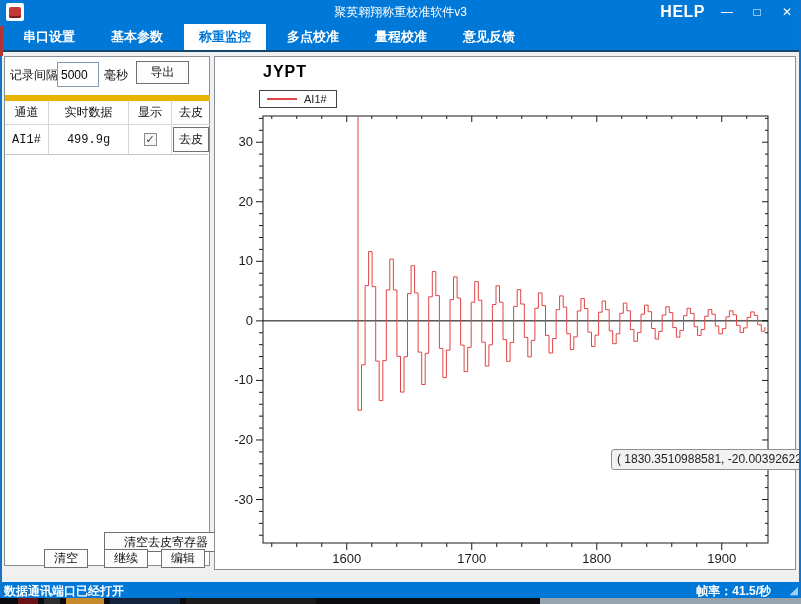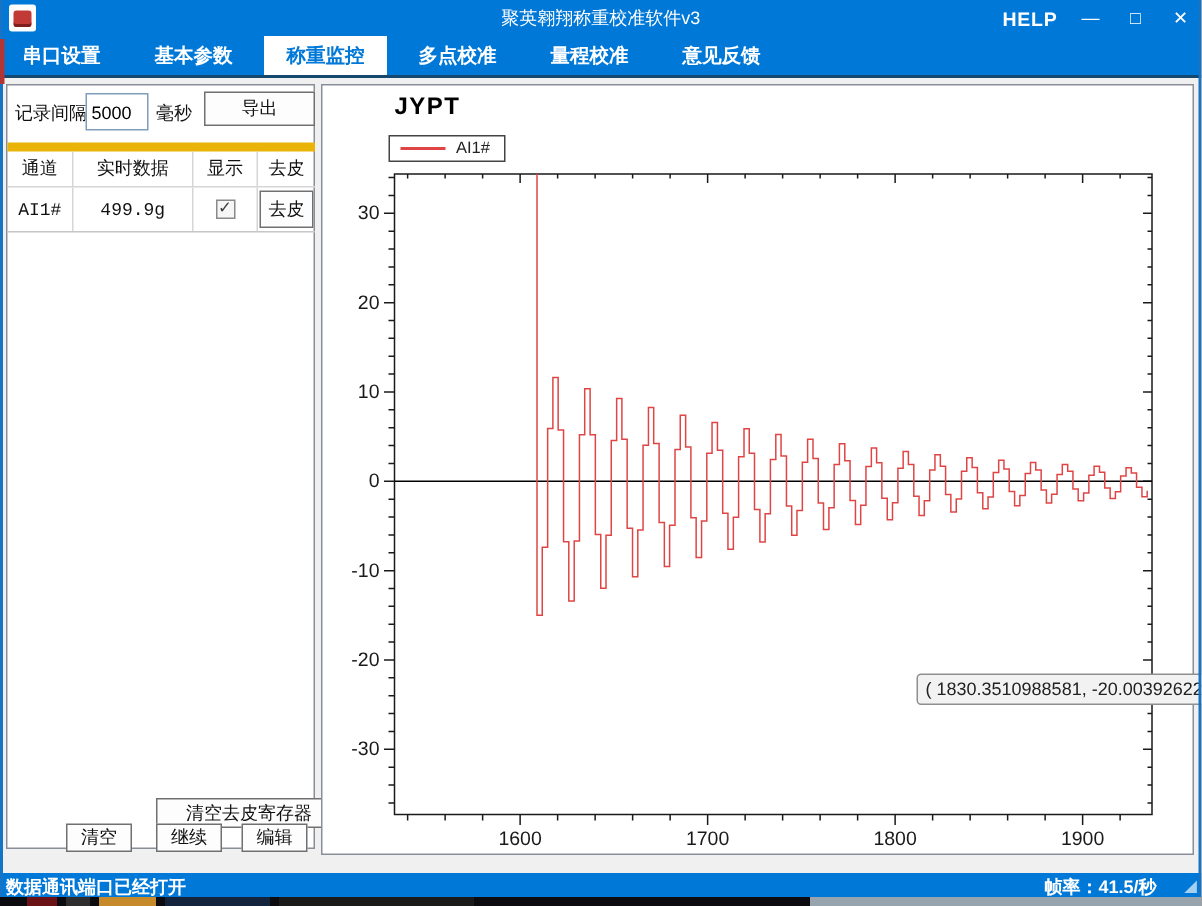--- a/index.html
+++ b/index.html
@@ -5,41 +5,41 @@
   * { margin:0; padding:0; box-sizing:border-box; }
   body { font-family:"Liberation Sans", sans-serif; background:#444; }
   .window { position:relative; width:801px; height:604px; background:#f0f0f0; overflow:hidden; }
 
   
   .titlebar { position:absolute; left:0; top:0; width:801px; height:24px; background:#0078d7; display:flex; align-items:center; }
   .app-icon { position:absolute; left:6px; top:3px; width:18px; height:18px; background:#fdfdfd; border-radius:2px; display:flex; align-items:center; justify-content:center; }
   .app-icon-glyph { width:12px; height:11px; background:#c23a36; border-radius:2px; box-shadow:inset 0 -2px 0 #7e1f1c; }
   .window-title { position:absolute; left:0; width:100%; text-align:center; color:#fff; font-size:12px; }
   .win-controls { position:absolute; right:6px; top:0; height:24px; display:flex; align-items:center; gap:14px; color:#fff; }
-  .help-btn { font-size:13px; font-weight:bold; letter-spacing:.5px; cursor:default; }
+  .help-btn { font-size:16px; font-weight:bold; letter-spacing:.5px; cursor:default; }
   .winbtn { font-size:12px; width:16px; text-align:center; cursor:default; }
 
   
-  .tabbar { position:absolute; left:0; top:24px; width:801px; height:28px; background:#0078d7; display:flex; align-items:stretch; padding-left:0; border-bottom:2px solid #15486f; }
+  .tabbar { position:absolute; left:0; top:24px; width:801px; height:28px; background:#0078d7; display:flex; align-items:stretch; padding-left:8px; border-bottom:2px solid #15486f; }
   .tab { color:#fff; font-size:13px; font-weight:bold; line-height:26px; padding:0 15px; margin-right:6px; cursor:default; }
   .tab.active { background:#fff; color:#0078d7; }
 
   
   .content { position:absolute; left:0; top:52px; width:801px; height:530px; background:#f0f0f0; }
   .panel { position:absolute; background:#fff; border:1px solid #898f98; }
   .left-panel  { left:4px;  top:4px; width:206px; height:510px; }
   .chart-panel { left:214px; top:4px; width:582px; height:514px; }
 
   
   .interval-row { position:absolute; left:0; top:4px; width:100%; height:26px; font-size:12px; color:#111; }
   .interval-label { position:absolute; left:5px; top:6px; }
   .interval-input { position:absolute; left:52px; top:1px; width:42px; height:25px; border:1px solid #7f9db9; font-size:12px; padding:0 3px; font-family:"Liberation Sans",sans-serif; }
   .interval-unit { position:absolute; left:99px; top:6px; }
   .btn { background:#fdfdfd; border:1px solid #707070; font-size:12px; color:#111; font-family:"Liberation Sans",sans-serif; cursor:default; }
-  .export-btn { position:absolute; left:131px; top:0; width:74px; height:23px; }
+  .export-btn { position:absolute; left:131px; top:0; width:53px; height:23px; }
 
   .chan-table { position:absolute; left:0px; top:38px; width:205px; border-top:6px solid #eab308; border-bottom:1px solid #c6c6c6; }
   .t-row { display:grid; grid-template-columns:44px 80px 43px 38px; }
   .t-row + .t-row { border-top:1px solid #d6d6d6; }
   .t-cell { border-right:1px solid #d6d6d6; display:flex; align-items:center; justify-content:center; font-size:12px; color:#111; }
   .t-cell:last-child { border-right:none; }
   .t-head .t-cell { height:23px; }
   .t-data .t-cell { height:29px; }
   .mono { font-family:"Liberation Mono","DejaVu Sans Mono",monospace; font-size:12px; }
   .checkbox { width:13px; height:13px; border:1px solid #8a8a8a; background:#f6f6f6; font-size:11px; line-height:11px; text-align:center; color:#3c3c3c; cursor:default; }

